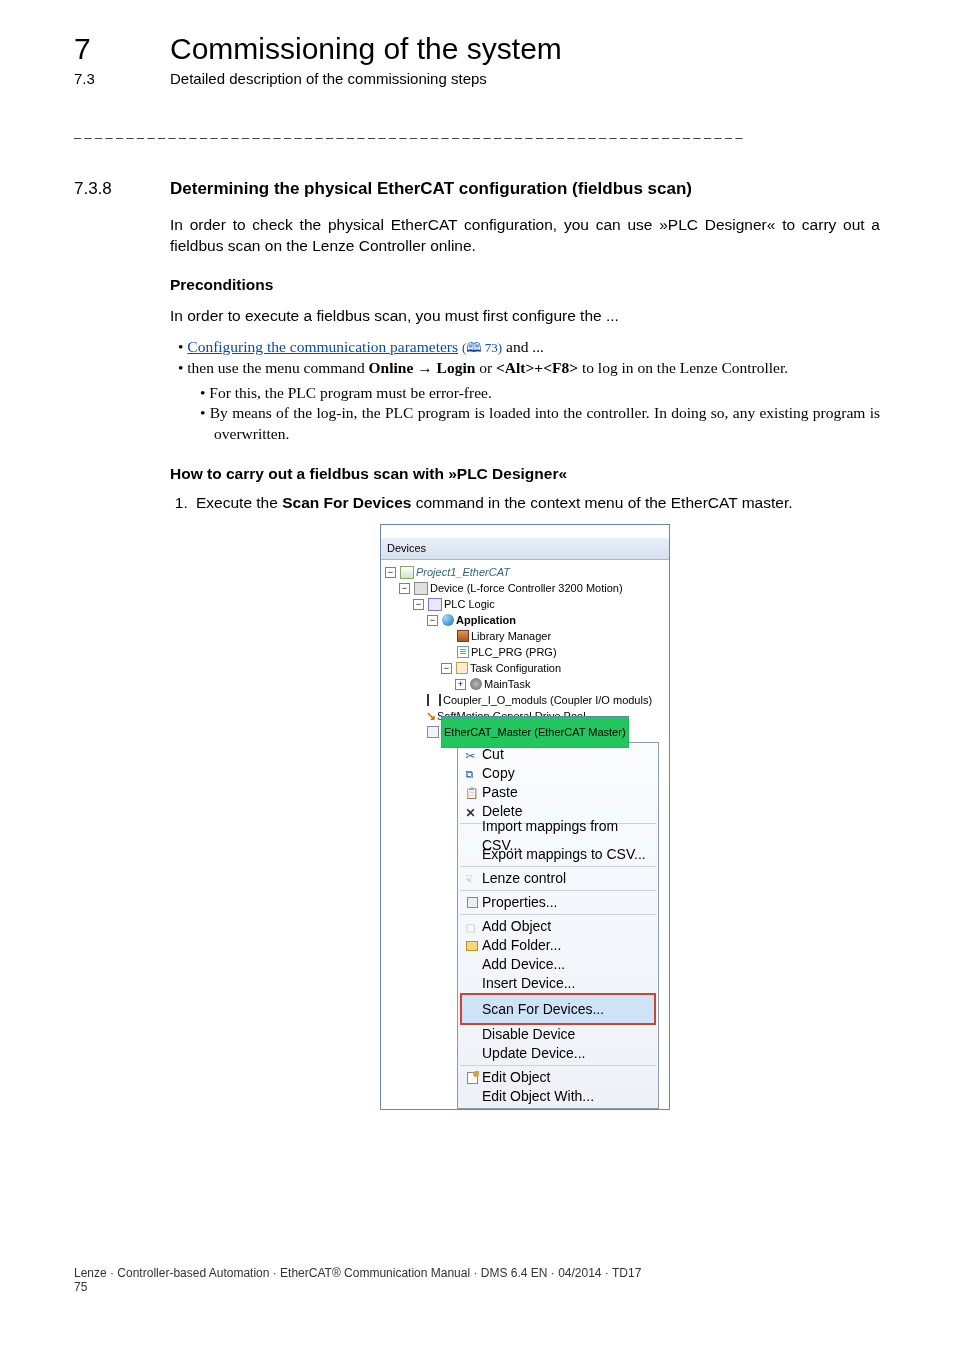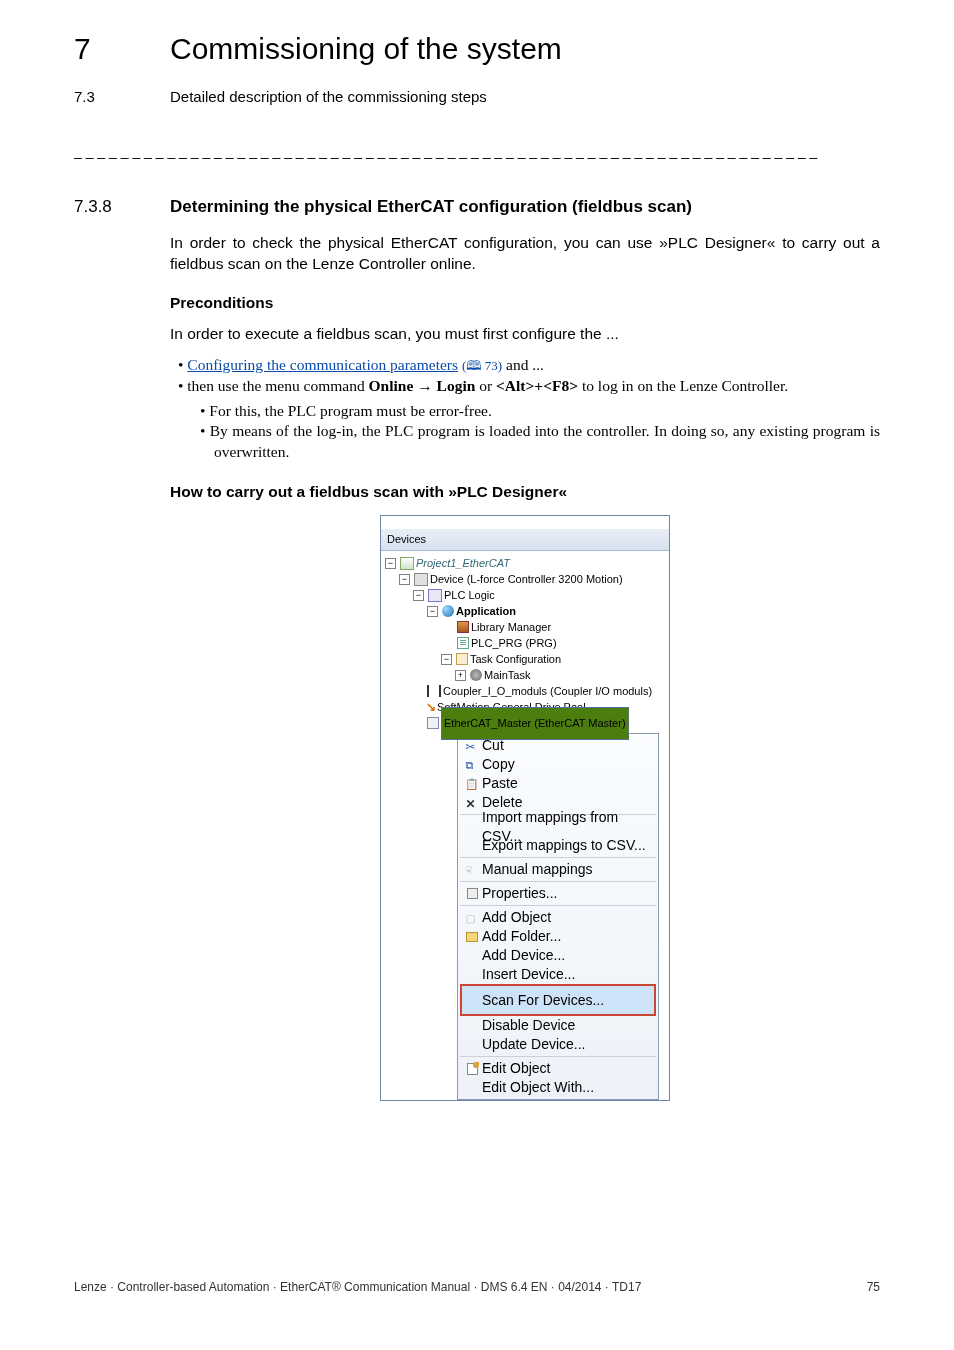--- a/index.html
+++ b/index.html
@@ -1,24 +1,24 @@
 <!DOCTYPE html>
 <html><head>
 <meta charset="utf-8">
 <style>
   @page { size: 954px 1350px; margin: 0; }
   html, body { margin: 0; padding: 0; width: 954px; height: 1350px; background: #fff; font-family: "Segoe UI", "Myriad Pro", Arial, sans-serif; color: #000; }
   .page { position: relative; width: 954px; height: 1350px; box-sizing: border-box; padding: 32px 74px 0 74px; }
   .hdr { display: flex; align-items: baseline; }
   .hdr .chnum { font-size: 30px; font-weight: 400; width: 96px; }
   .hdr .chtitle { font-size: 30px; font-weight: 400; }
-  .sub { display: flex; align-items: baseline; margin-top: 22px; }
+  .sub { display: flex; align-items: baseline; margin-top: 4px; }
   .sub .snum { font-size: 15px; width: 96px; }
   .sub .stitle { font-size: 15px; }
-  .dashes { margin-top: 38px; font-size: 14px; letter-spacing: 0px; white-space: nowrap; overflow: hidden; font-family: Liberation Sans, sans-serif; }
+  .dashes { margin-top: 38px; font-size: 14px; letter-spacing: 0px; white-space: nowrap; overflow: hidden; font-family: Liberation Serif, serif; }
   .secrow { display: flex; margin-top: 38px; }
   .secrow .snum2 { width: 96px; font-size: 17px; font-weight: 400; }
   .secrow .shead { font-size: 17px; font-weight: 700; }
   .body { margin-left: 96px; margin-top: 16px; font-size: 15.5px; line-height: 1.35; }
   .body p { margin: 0 0 10px 0; text-align: justify; }
   .body .bold { font-weight: 700; }
   .body ul { list-style: none; padding-left: 22px; margin: 0 0 6px 0; font-family: Liberation Serif, serif; }
   .body ul li::before { content: "• "; margin-left: -14px; }
   .body ul ul { padding-left: 22px; margin-top: 4px; }
   .body a { color: #0a4aa8; text-decoration: underline; }
@@ -42,21 +42,21 @@
   .ic-plc { background:#e8e8f8; border:1px solid #7a7ac0; box-sizing:border-box; }
   .ic-app { width:12px; height:12px; border-radius:50%; background: radial-gradient(circle at 30% 30%, #9fd8ff, #1e6fb0); }
   .ic-lib { width:12px;height:12px; background:linear-gradient(#d94,#a52); border:1px solid #833; box-sizing:border-box;}
   .ic-prg { width:12px;height:12px; background:#fff; border:1px solid #6a8; box-sizing:border-box; position:relative;}
   .ic-prg::after{content:"";position:absolute;left:2px;top:2px;right:2px;height:1px;background:#6a8;box-shadow:0 2px #6a8,0 4px #6a8;}
   .ic-task { width:12px;height:12px; background:#fbeccf; border:1px solid #c0a050; box-sizing:border-box;}
   .ic-main { width:12px;height:12px; background:radial-gradient(circle,#bbb,#666); border-radius:50%;}
   .ic-coup { width:10px;height:12px; border-left:2px solid #333; border-right:2px solid #333;}
   .ic-sm { color:#e07000; font-weight:bold; font-size:12px; width:12px; text-align:center;}
   .ic-ecat { width:12px;height:12px; background:#eef3f8; border:1px solid #88a; box-sizing:border-box;}
-  .sel { background:#4d7c0f; border:1px dotted #5a7aa8; padding:8px 2px; }
+  .sel { background:#22c55e; border:1px dotted #5a7aa8; padding:8px 2px; }
   .ital { font-style: italic; color:#367; }
   .bold2 { font-weight:700; }
 
   .ctx { border:1px solid #8a9ab0; background: linear-gradient(#fafcfe,#eef2f8); margin: 0 0 0 76px; width: 200px; padding: 2px 0; }
   .ctx .row { display:flex; align-items:center; height:19px; padding: 0 6px 0 4px; }
   .ctx .row .icol { width:20px; display:flex; justify-content:center; }
   .ctx .row .lbl { flex:1; font-size:14px; }
   .ctx .sep { height:1px; background:#c8d0dc; margin: 2px 2px; }
   .ctx .hl { border:2px solid #c43; background:#cfe3f8; margin:0 2px; height:32px; box-sizing:border-box; padding:0 4px 0 2px;}
   .ctx .hl .icol { width:18px; }
@@ -65,21 +65,21 @@
   .ci-copy{color:#2a5ea8;font-size:11px;}
   .ci-paste{color:#999;font-size:11px;}
   .ci-del{color:#333;font-size:12px;font-weight:bold;}
   .ci-man{color:#999;font-size:11px;}
   .ci-prop{width:11px;height:11px;border:1px solid #888;background:#eee;box-sizing:border-box;}
   .ci-addo{color:#bbb;font-size:11px;}
   .ci-fold{width:12px;height:10px;background:#f6d67a;border:1px solid #b8952a;box-sizing:border-box;}
   .ci-edit{width:11px;height:12px;background:#fff;border:1px solid #888;box-sizing:border-box;position:relative;}
   .ci-edit::after{content:"";position:absolute;right:-2px;top:-2px;width:6px;height:6px;background:#d8a040;border-radius:50% 0 50% 50%;}
 
-  .footer { position:absolute; bottom: 56px; left:74px; right:74px; display:flex; justify-content:space-between; font-size:12px; color:#333;}
+  .footer { position:absolute; bottom: 56px; left:74px; right:74px; display:flex; justify-content:space-between; font-size:12px; color:#333;flex-direction:column;}
 </style>
 </head>
 <body>
 
 <div class="page">
   <div class="hdr">
     <div class="chnum">7</div>
     <div class="chtitle">Commissioning of the system</div>
   </div>
   <div class="sub">
@@ -132,20 +132,25 @@
           </g>
           <path d="M38 10 Q 40 6 42 10 L42 24 Q 40 28 38 24 Z" fill="none" stroke="#000" stroke-width="1.3"></path>
           <circle cx="40" cy="8" r="1.5" fill="none" stroke="#000"></circle>
           <line x1="35" y1="14" x2="35" y2="26" stroke="#000" stroke-width="1"></line>
           <line x1="45" y1="14" x2="45" y2="26" stroke="#000" stroke-width="1"></line>
         </svg>
       </div>
       <div class="htitle">How to carry out a fieldbus scan with »PLC Designer«</div>
     </div>
 
+    <ol>
+      <li>
+        <span>Execute the </span><span class="bold">Scan For Devices</span><span> command in the context menu of the EtherCAT master.</span>
+      </li>
+    </ol>
 
     <div class="shot">
       <div class="titlebar">Devices</div>
       <div class="tree">
         <div class="tr" style="padding-left:0;">
             <span class="bx">−</span>
             <span class="ic ic-proj"></span>
             <span class="ital">Project1_EtherCAT</span>
           </div>
         <div class="tr" style="padding-left:14px;">
@@ -227,21 +232,21 @@
           </div>
         <div class="row">
             <span class="icol"></span>
             <span class="lbl">Export mappings to CSV...</span>
           </div>
         <div class="sep"></div>
         <div class="row">
             <span class="icol">
               <span class="ci ci-man">☟</span>
             </span>
-            <span class="lbl">Manual mappings</span>
+            <span class="lbl">Lenze control</span>
           </div>
         <div class="sep"></div>
         <div class="row">
             <span class="icol">
               <span class="ci ci-prop"></span>
             </span>
             <span class="lbl">Properties...</span>
           </div>
         <div class="sep"></div>
         <div class="row">

